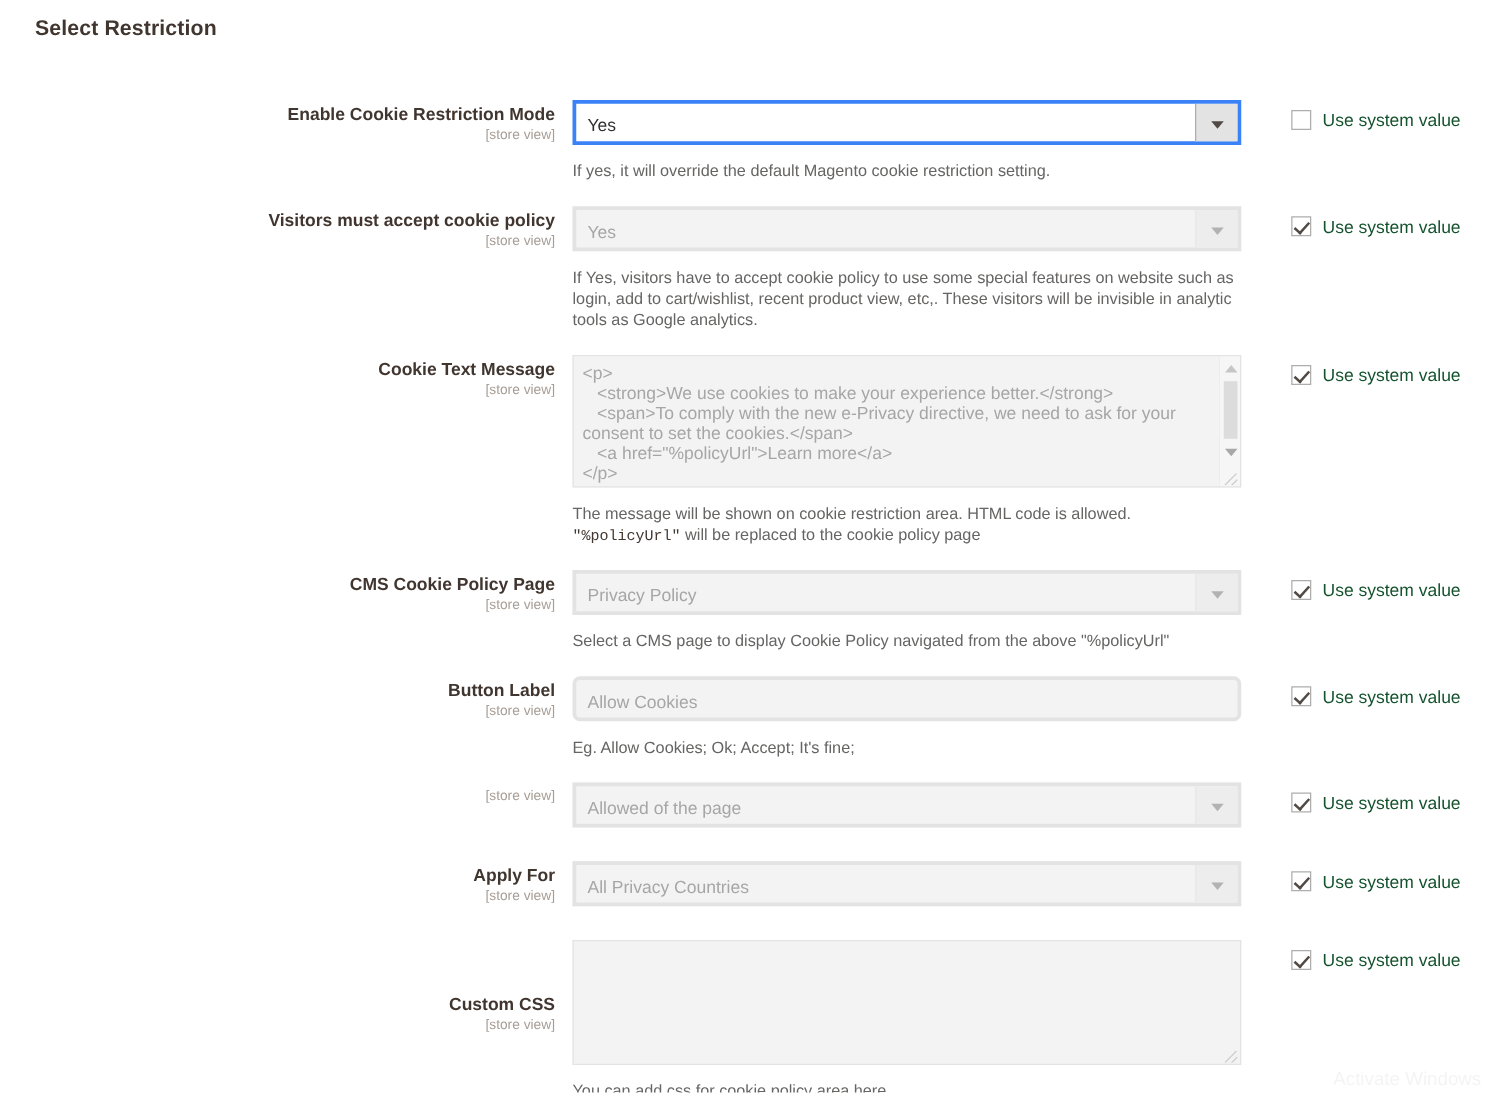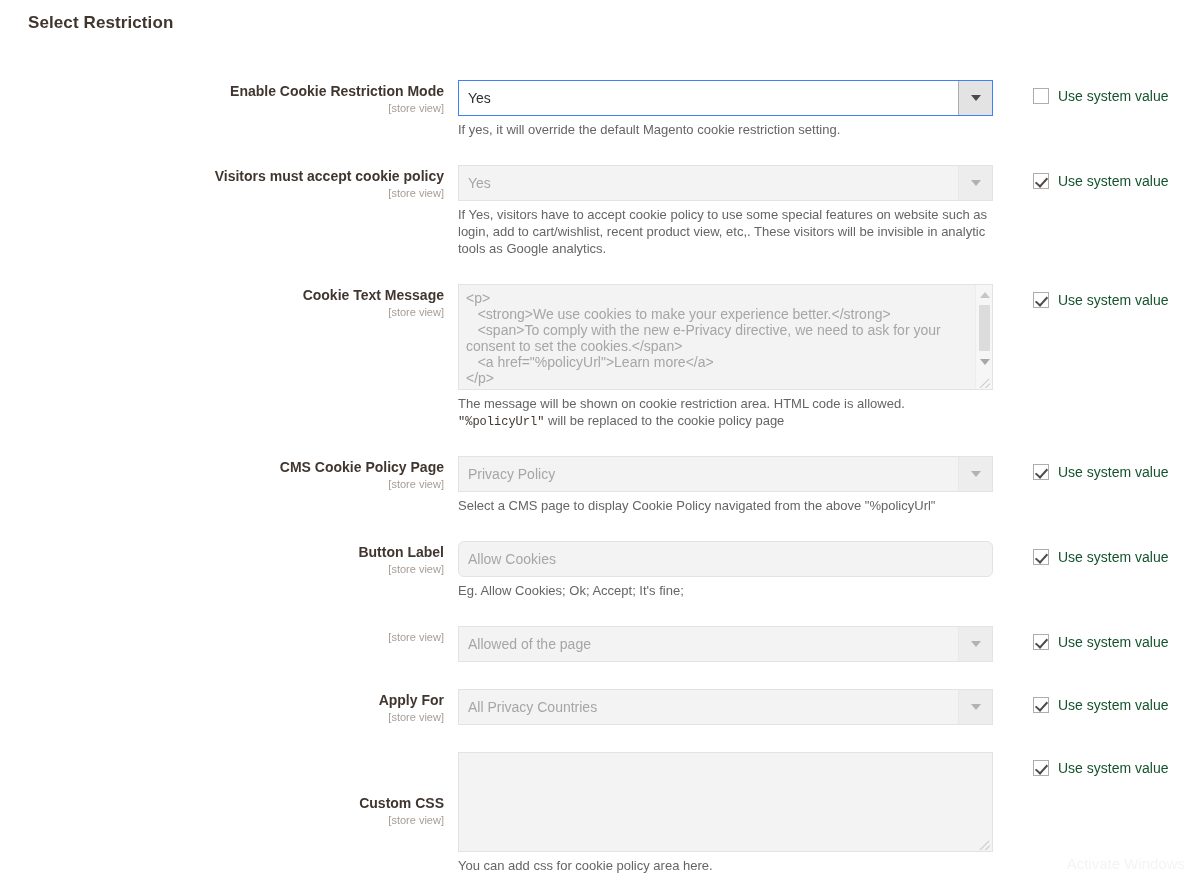--- a/index.html
+++ b/index.html
@@ -46,21 +46,21 @@
     margin-top: 1px;
   }
 
   
   .ctrl-col { position: absolute; left: 458px; width: 535px; }
 
   .ctrl {
     position: relative;
     width: 535px;
     height: 36px;
-    border: 1px solid #3b82f6;
+    border: 3px solid #3b82f6;
     background: #fff;
     font-size: 14px;
     color: #303030;
     line-height: 34px;
     padding: 0 36px 0 9px;
     overflow: hidden;
     white-space: nowrap;
   }
   .ctrl.disabled {
     background: #f3f3f3;
@@ -149,21 +149,21 @@
     height: 1px;
     transform: rotate(-45deg);
   }
   .resize::before { width: 13px; right: 0px; bottom: 4px; }
   .resize::after  { width: 8px;  right: 0px; bottom: 1px; }
 
   .help {
     font-size: 13px;
     color: #666564;
     line-height: 17px;
-    margin-top: 5px;
+    margin-top: 12px;
     width: 535px;
   }
   .help .mono {
     font-family: "Liberation Mono", monospace;
     font-size: 12px;
     color: #41362f;
   }
 
   
   .chk-col {

